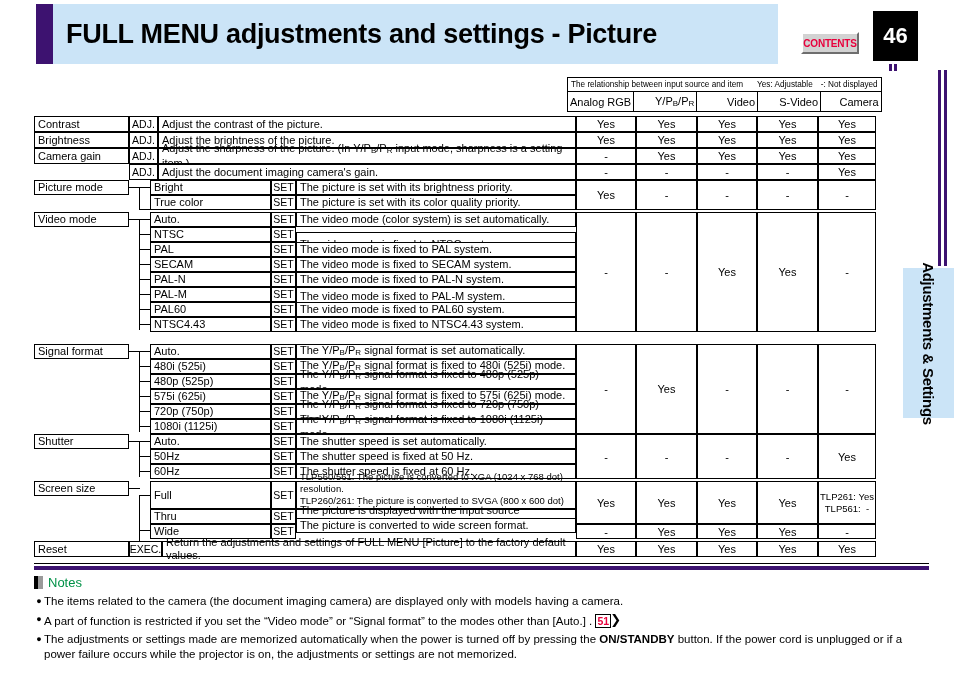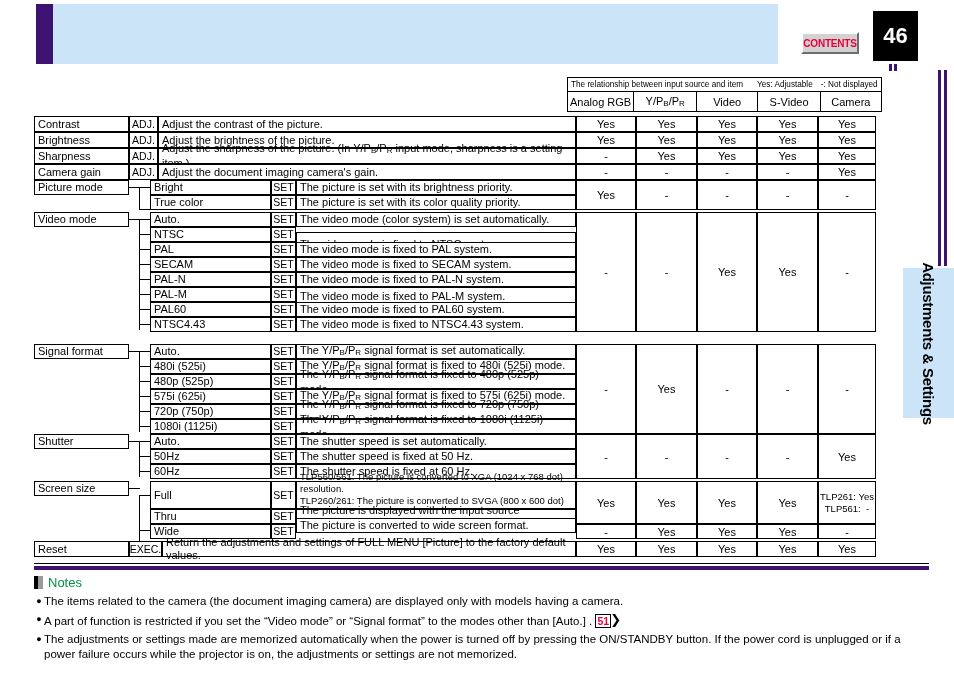--- a/index.html
+++ b/index.html
@@ -65,21 +65,21 @@
     display:inline-block;font-size:13px;font-weight:bold;vertical-align:1px;
     margin-left:-1px;
   }
 
   
   #legend{
     position:absolute;left:567px;top:77px;width:307px;
     border:1px solid #000;border-collapse:collapse;
   }
   #legend td{
-    border:1px solid #000;font-size:8.2px;text-align:center;padding:1px 2px;
+    border:1px solid #000;font-size:8.2px;text-align:right;padding:1px 2px;
     white-space:nowrap;
   }
   #legend .legend-top{padding:2px 3px;}
   #legend .legend-top .l1{display:inline-block;}
   #legend .legend-top .l2{display:inline-block;margin-left:14px;}
   #legend .legend-top .l3{display:inline-block;margin-left:8px;}
   #legend .srccol{font-size:11px;height:17px;}
 
   
   #table-area{position:absolute;left:34px;top:116px;width:842px;}
@@ -120,21 +120,21 @@
   
   #divider-thin{position:absolute;left:34px;top:563px;width:895px;height:1px;background:#000;}
   #divider-thick{position:absolute;left:34px;top:566px;width:895px;height:4px;background:#3d1270;}
   #notes{position:absolute;left:34px;top:573px;width:900px;}
   #notes-head{display:flex;align-items:center;height:18px;}
   #notes-icon{width:9px;height:13px;background:linear-gradient(90deg,#000 0 4px,#9a9a9a 4px 9px);}
   #notes-title{color:#009147;font-size:13px;margin-left:5px;}
   .note{display:flex;font-size:11.5px;line-height:15px;margin-top:3px;}
   .note .bullet{width:10px;flex:0 0 10px;text-align:center;font-size:9px;line-height:15px;}
   .note .ntext{flex:1;}
-  .bold{font-weight:normal;}
+  .bold{font-weight:bold;}
   .pagelink-sm{
     display:inline-block;border:1px solid #000;background:#fff;
     color:#e8003c;font-weight:bold;font-size:10.5px;
     padding:0 1px;line-height:12px;
   }
 
   
   #side-tab{
     position:absolute;left:903px;top:268px;width:51px;height:150px;
     background:#cbe4f7;
@@ -147,20 +147,21 @@
   }
   #side-rule{position:absolute;left:938px;top:70px;width:3px;height:196px;background:#3d1270;}
   #side-rule2{position:absolute;left:944px;top:70px;width:3px;height:196px;background:#3d1270;}
   .sb{font-family:"Liberation Sans",sans-serif;font-size:8px;vertical-align:-1px;}
 </style>
 </head>
 <body>
 
 <div id="banner">
   <div id="banner-bar"></div>
+  <div id="page-title">FULL MENU adjustments and settings - Picture</div>
 </div>
 
 <div id="contents-btn">
   <span>CONTENTS</span>
 </div>
 <div id="page-number">46</div>
 <div id="page-number-tick">
     <i></i>
     <i></i>
   </div>
@@ -220,21 +221,21 @@
     <div class="cell adj" style="top:32px;height:16px">ADJ.</div>
     <div class="cell desc" style="top:32px;height:16px">
         <span class="pad">Adjust the sharpness of the picture. (In Y/P<span class="sb">B</span>/P<span class="sb">R</span> input mode, sharpness is a setting item.)</span>
       </div>
     <div class="vcell v1" style="top:32px;height:16px">-</div>
     <div class="vcell v2" style="top:32px;height:16px">Yes</div>
     <div class="vcell v3" style="top:32px;height:16px">Yes</div>
     <div class="vcell v4" style="top:32px;height:16px">Yes</div>
     <div class="vcell v5" style="top:32px;height:16px">Yes</div>
 
-    <div class="cell lbl" style="top:48px;height:16px">
+    <div class="cell lbl" style="top:32px;height:16px">
         <span class="pad">Camera gain</span>
       </div>
     <div class="cell adj" style="top:48px;height:16px">ADJ.</div>
     <div class="cell desc" style="top:48px;height:16px">
         <span class="pad">Adjust the document imaging camera's gain.</span>
       </div>
     <div class="vcell v1" style="top:48px;height:16px">-</div>
     <div class="vcell v2" style="top:48px;height:16px">-</div>
     <div class="vcell v3" style="top:48px;height:16px">-</div>
     <div class="vcell v4" style="top:48px;height:16px">-</div>

